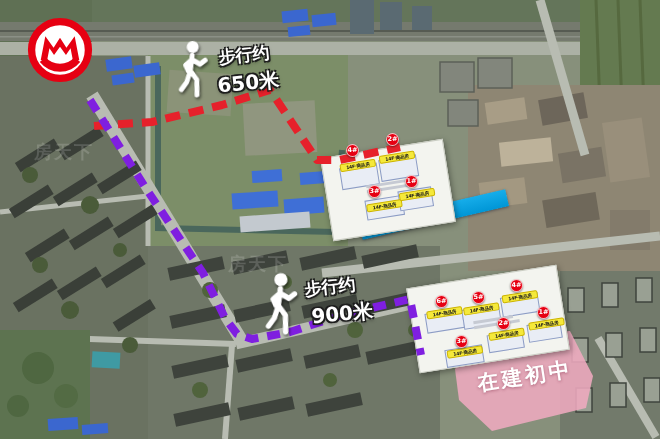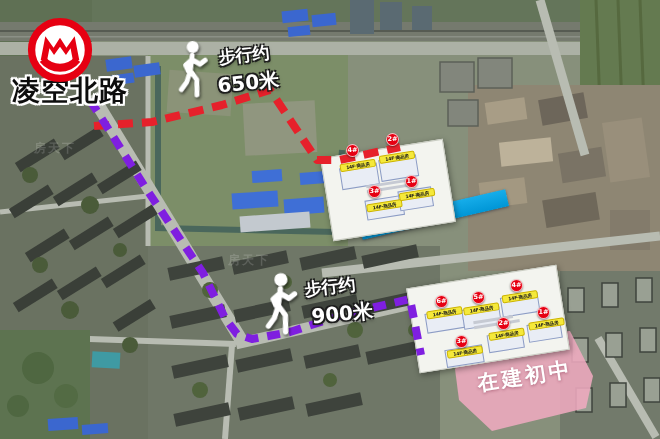--- a/index.html
+++ b/index.html
@@ -35,21 +35,21 @@
     border-radius:2px;color:#1c1c1c;font-size:4.6px;font-weight:700;line-height:7px;
     text-align:center;letter-spacing:-.2px;white-space:nowrap;overflow:hidden;box-sizing:border-box;}
   .badge{position:absolute;width:13px;height:13px;border-radius:50%;background:#e60012;
     border:1px solid rgba(255,255,255,.75);box-sizing:border-box;color:#fff;font-size:6.5px;
     font-weight:700;line-height:11px;text-align:center;z-index:30;
     box-shadow:0 1px 2px rgba(0,0,0,.45);}
   
   .school-label{left:455px;top:362px;width:140px;text-align:center;transform:rotate(-9deg);
     color:#fff;font-size:21px;font-weight:800;letter-spacing:3px;z-index:28;
     text-shadow:0 1px 3px rgba(120,30,60,.45);white-space:nowrap;}
-  .watermark{color:rgba(255,255,255,.16);font-size:12px;font-weight:700;z-index:8;
+  .watermark{color:rgba(255,255,255,.16);font-size:18px;font-weight:700;z-index:8;
     letter-spacing:2px;white-space:nowrap;}
   .logo{left:27px;top:17px;z-index:41;}
 </style>
 </head>
 <body>
 
 <div class="stage">
 
   <svg class="abs" width="660" height="439" style="left:0;top:0;z-index:1">
     <rect width="660" height="439" fill="#87907b"></rect>
@@ -270,15 +270,14 @@
   </div>
 
   <div class="abs school-label">在建初中</div>
 
   <svg class="abs logo" width="66" height="66" viewBox="0 0 72 72">
     <circle cx="36" cy="36" r="31" fill="#fff" stroke="#e60012" stroke-width="8"></circle>
     <path d="M15 47 L20 21 L29 33.5 L36 22.5 L43 33.5 L52 21 L57 47 L50 47 L47.5 34 L42.5 41.5 L36 32.5 L29.5 41.5 L24.5 34 L22 47 Z" fill="#e60012"></path>
     <path d="M14 49 A 28 28 0 0 0 58 49 L52 43.5 A 21 21 0 0 1 20 43.5 Z" fill="#e60012"></path>
   </svg>
 
-  <div class="abs station-name">凌空北路</div>
 
 </div>
 
 </body></html>

